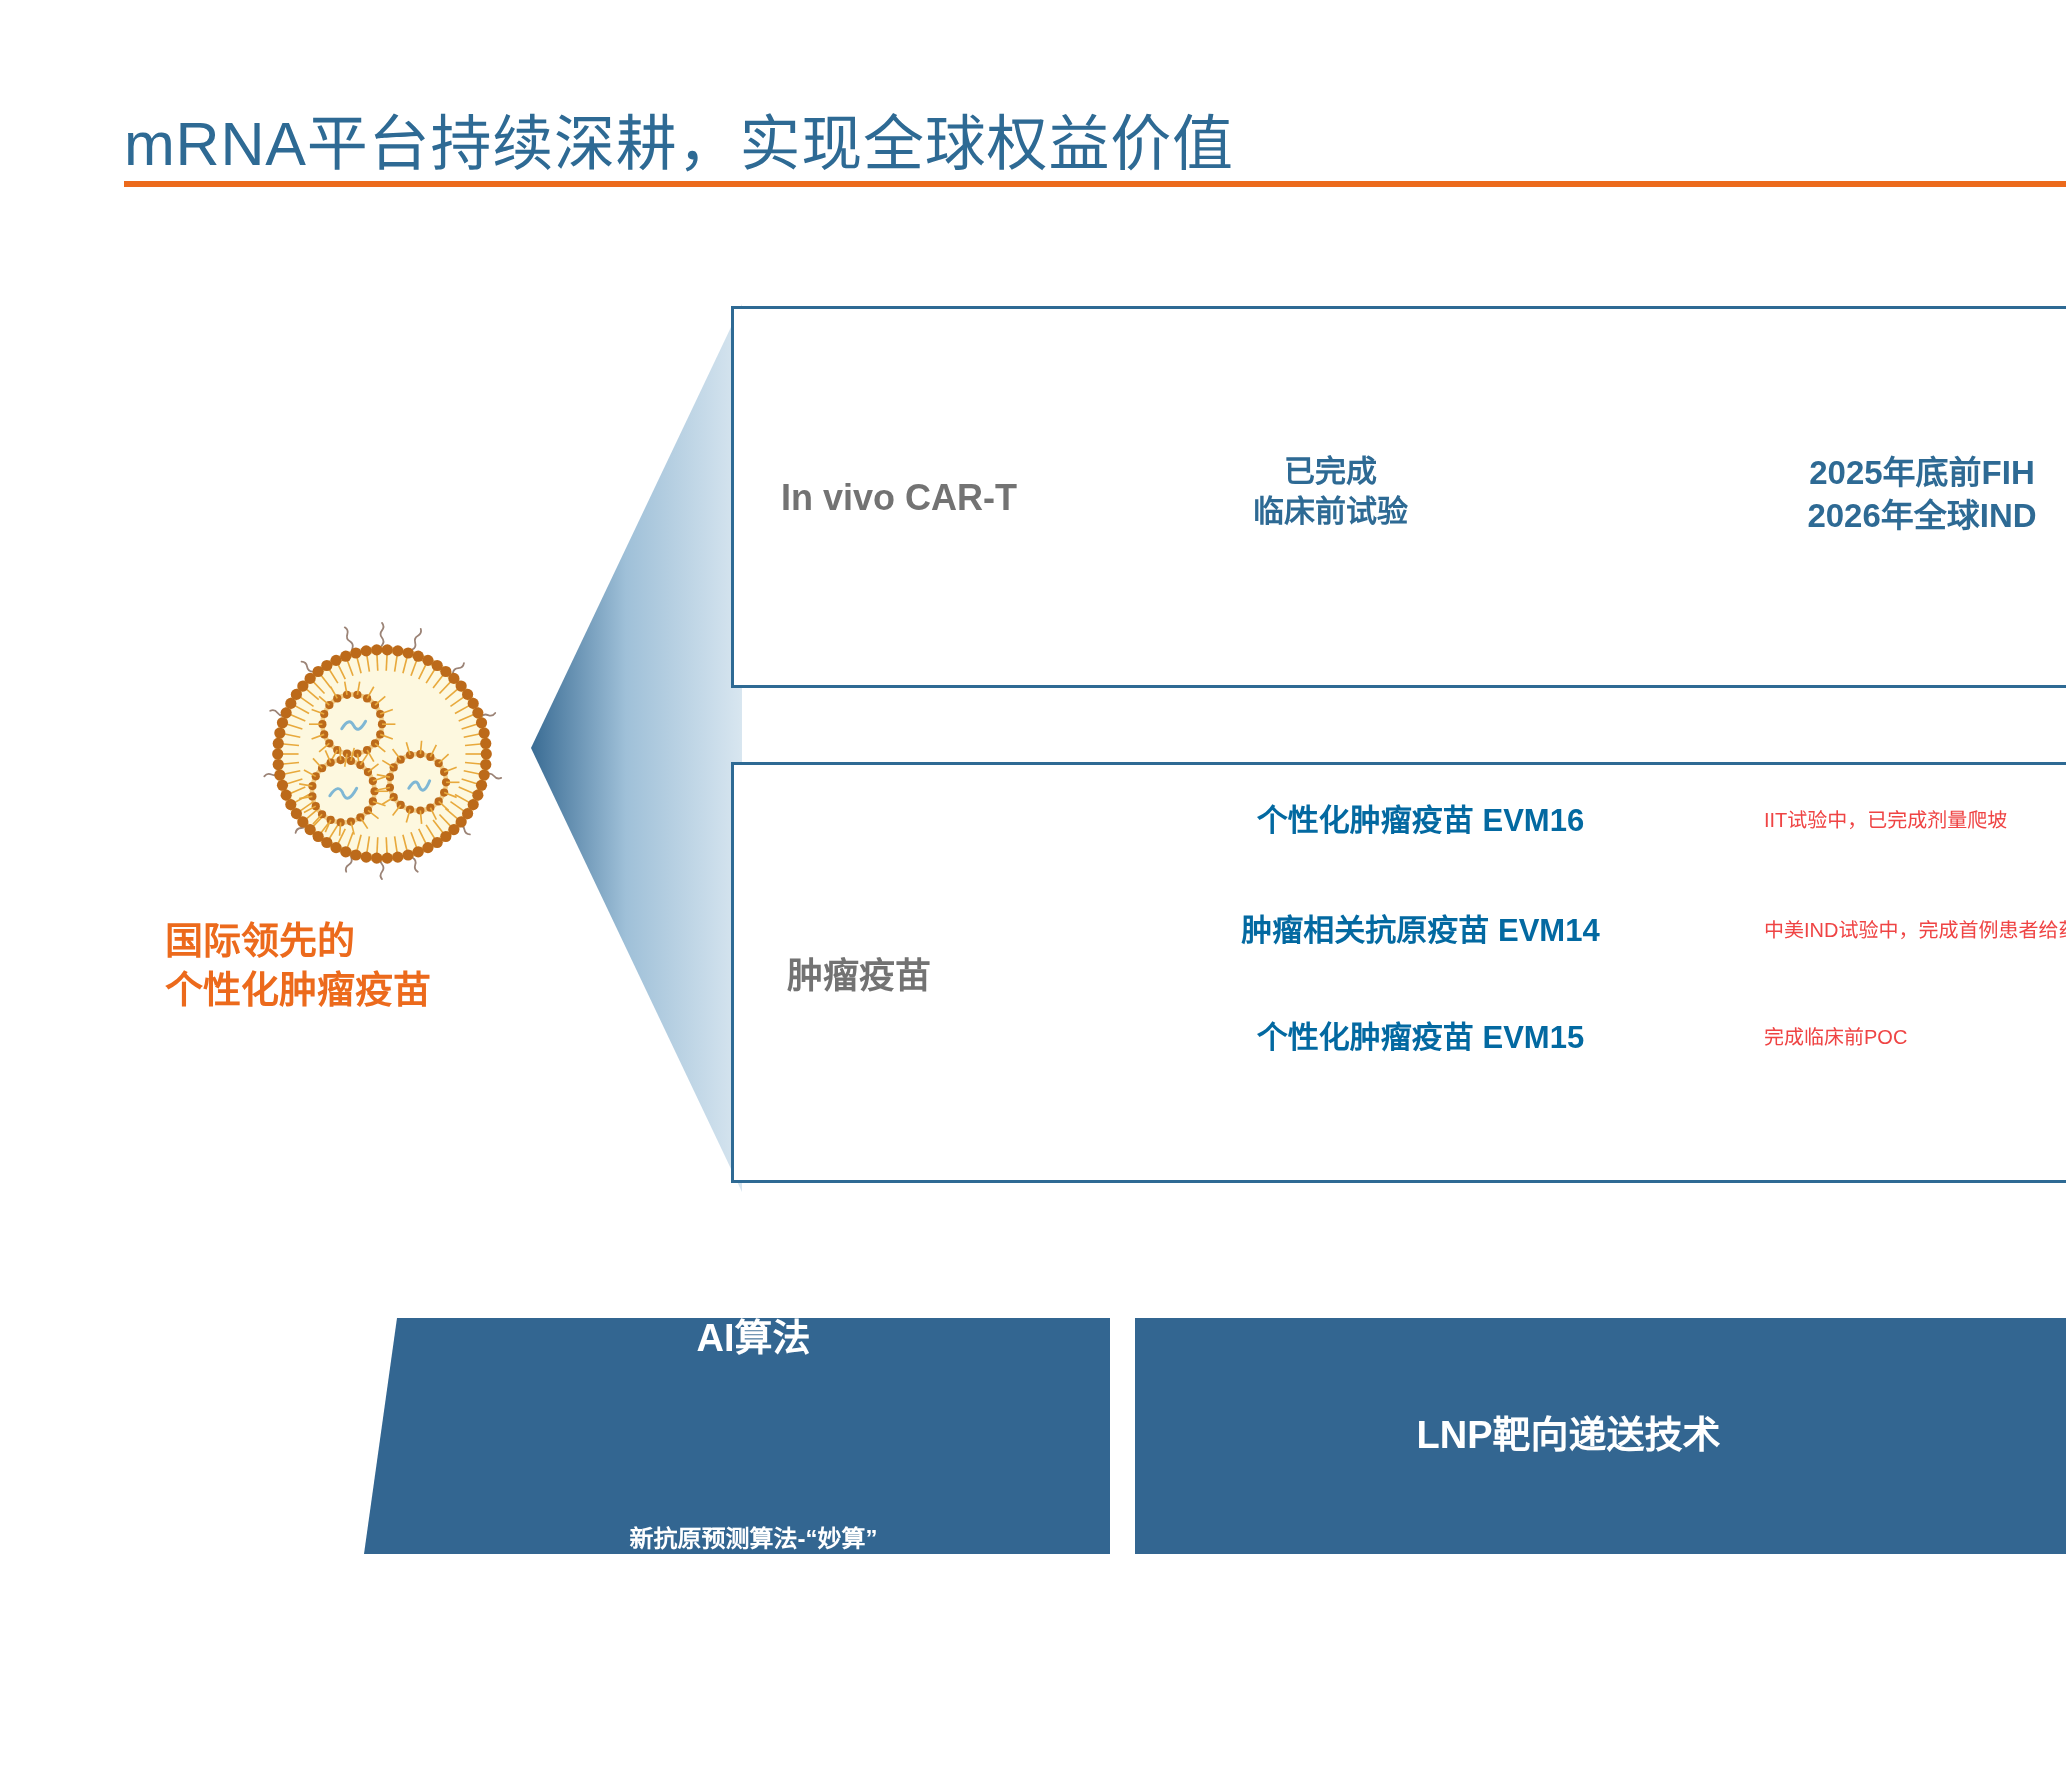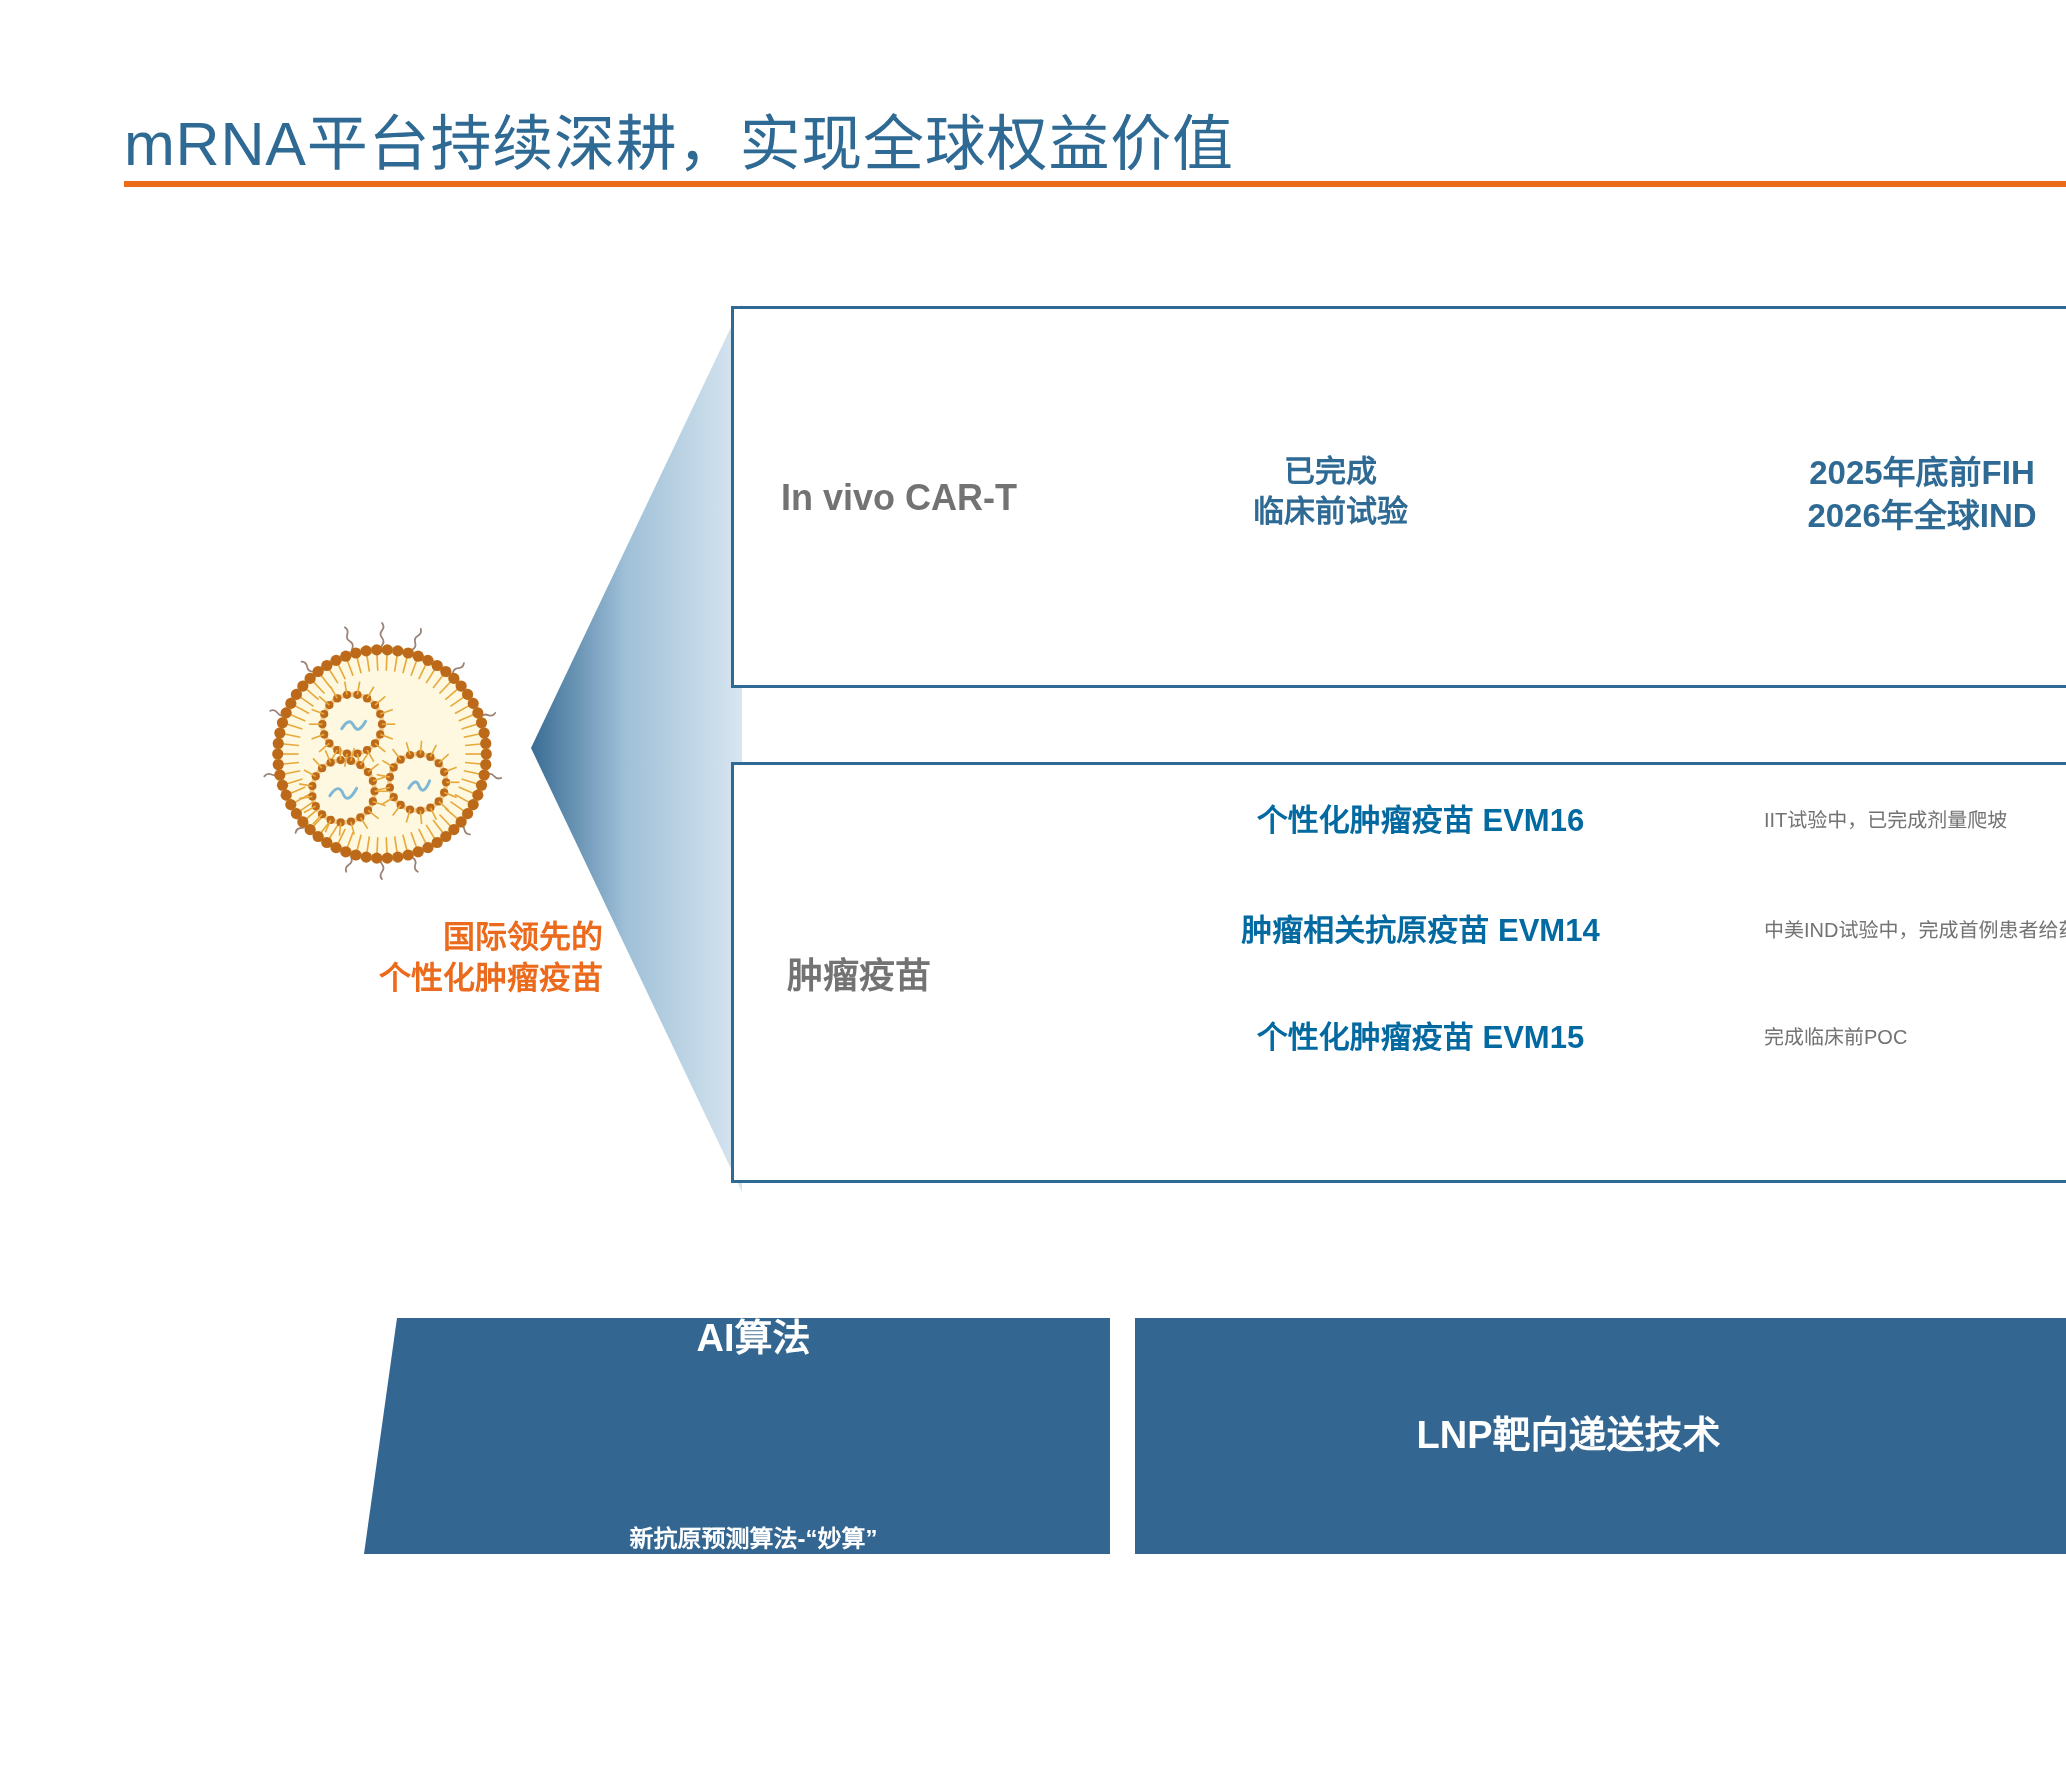--- a/index.html
+++ b/index.html
@@ -44,22 +44,22 @@
     width:298px;
     height:298px;
   }
   .lnp-wrap svg{display:block;width:100%;height:100%;}
 
   .platform-label{
     position:absolute;
     left:165px;
     top:917px;
     width:438px;
-    text-align:right;
-    font-size:32px;
+    text-align:left;
+    font-size:38px;
     font-weight:700;
     color:#EC6A1C;
     line-height:1.28;
   }
 
   
   .arrow{
     position:absolute;
     left:531px;
     top:304px;
@@ -116,21 +116,21 @@
     color:#0369a1;
     white-space:nowrap;
     text-align:center;
     width:537px;
   }
   .vax-status{
     position:absolute;
     left:1033px;
     top:9px;
     font-size:20px;
-    color:#737373;
+    color:#ef4444;
     white-space:nowrap;
   }
 
   
   .banners{
     position:absolute;
     left:364px;
     top:1318px;
     width:2488px;
     height:236px;

